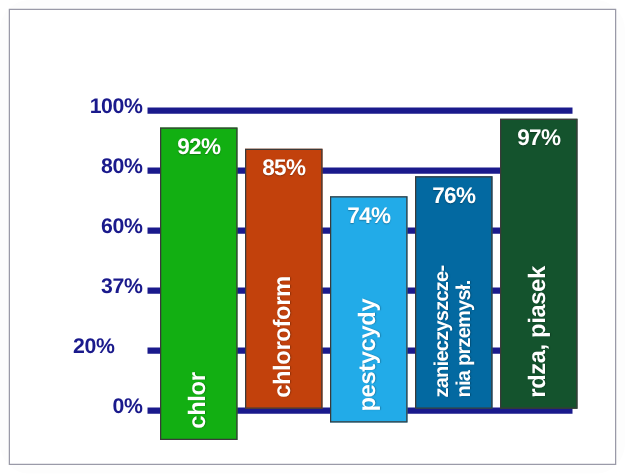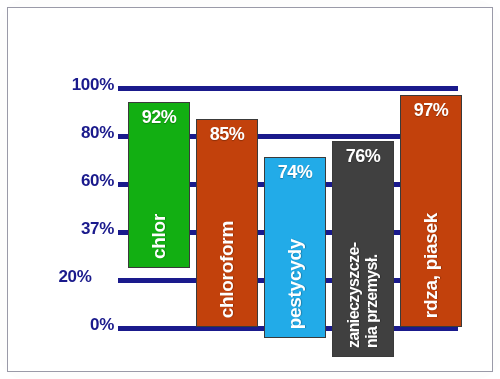--- a/index.html
+++ b/index.html
@@ -126,50 +126,50 @@
     <div class="ytick-wrap" style="top:230px;">
       <div class="ytick" style="top:-10px;">37%</div>
     </div>
     <div class="ytick-wrap" style="top:278px;">
       <div class="ytick" style="top:-10px;text-align:center;">20%</div>
     </div>
     <div class="ytick-wrap" style="top:326px;">
       <div class="ytick" style="top:-10px;">0%</div>
     </div>
 
-    <div class="bar" style="left:128px;width:62px;top:102px;height:166px;background:#12af12;padding-left:15px;">
+    <div class="bar" style="left:128px;width:62px;top:102px;height:250px;background:#12af12;padding-left:15px;">
       <div class="value">92%</div>
       <div class="rot-box">
         <div class="rot-inner">chlor</div>
       </div>
     </div>
 
     <div class="bar" style="left:196px;width:62px;top:119px;height:208px;background:#c2410c;">
       <div class="value">85%</div>
       <div class="rot-box">
         <div class="rot-inner">chloroform</div>
       </div>
     </div>
 
     <div class="bar" style="left:264px;width:62px;top:146px;height:181px;background:#22abe8;margin-top:11px;">
       <div class="value">74%</div>
       <div class="rot-box">
         <div class="rot-inner">pestycydy</div>
       </div>
     </div>
 
-    <div class="bar" style="left:332px;width:62px;top:141px;height:216px;background:#404040;">
+    <div class="bar" style="left:332px;width:62px;top:141px;height:186px;background:#0369a1;">
       <div class="value">76%</div>
       <div class="rot-box" style="flex-direction:row;gap:1px;">
         <div class="rot-inner two">zanieczyszcze-</div>
         <div class="rot-inner two">nia przemysł.</div>
       </div>
     </div>
 
-    <div class="bar" style="left:400px;width:62px;top:95px;height:232px;background:#c2410c;">
+    <div class="bar" style="left:400px;width:62px;top:95px;height:232px;background:#14532d;">
       <div class="value">97%</div>
       <div class="rot-box">
         <div class="rot-inner">rdza, piasek</div>
       </div>
     </div>
 
   </div>
 </div>
 
 </body></html>

